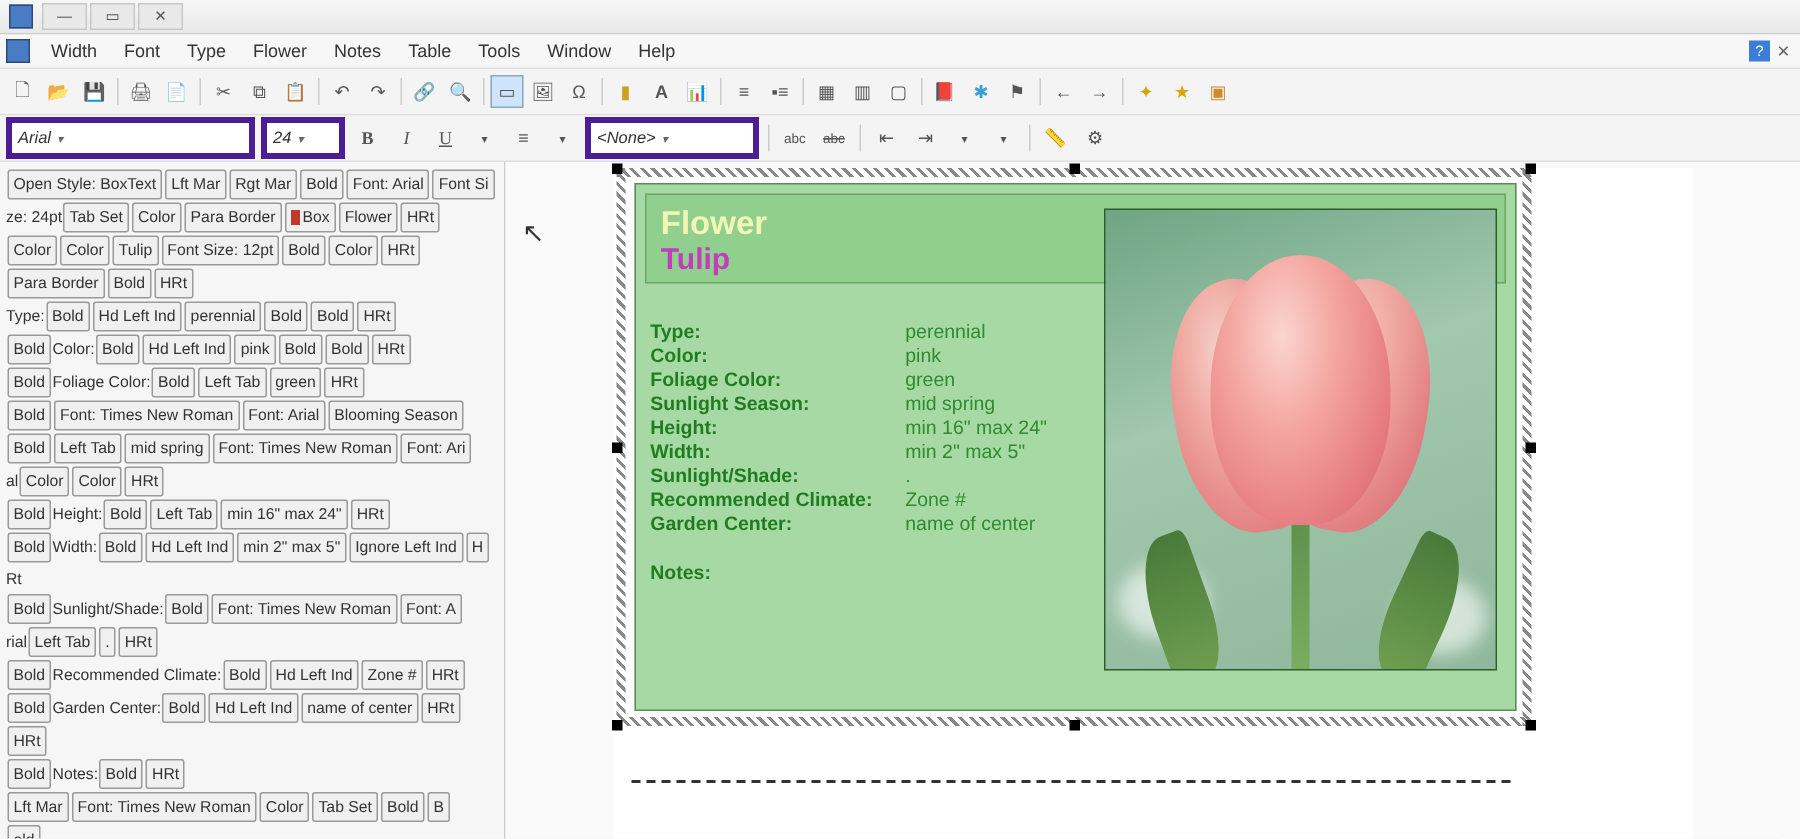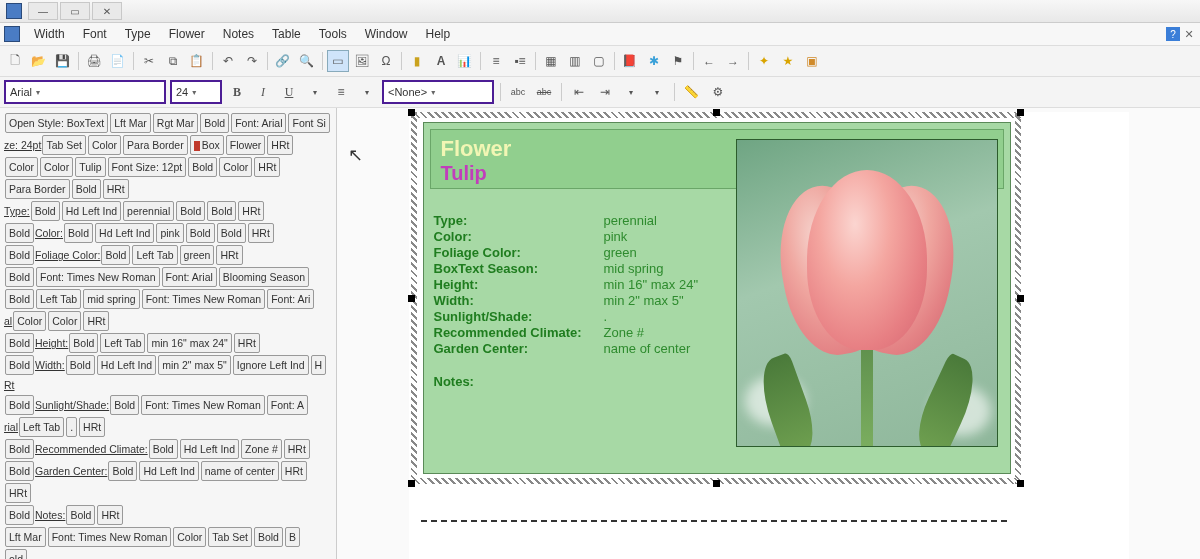--- a/index.html
+++ b/index.html
@@ -14,29 +14,29 @@
   .menu-right { margin-left:auto; display:flex; gap:2px; }
   .help-ico { width:14px; height:14px; background:#3a7ed8; color:#fff; font-size:10px; display:flex; align-items:center; justify-content:center; }
   .x-ico { width:14px; height:14px; color:#666; font-size:11px; display:flex; align-items:center; justify-content:center; }
 
   .toolbar { height:26px; background:#f4f4f4; display:flex; align-items:center; padding:2px 4px; gap:2px; border-bottom:1px solid #ddd; overflow:hidden; }
   .tbtn { width:20px; height:20px; border:1px solid transparent; display:flex; align-items:center; justify-content:center; font-size:12px; color:#555; cursor:default; }
   .tsep { width:1px; height:18px; background:#ccc; margin:0 2px; }
   .tbtn.active { background:#cfe4fa; border-color:#8ab; }
 
   .format-bar { height:26px; background:#f4f4f4; display:flex; align-items:center; padding:2px 4px; gap:4px; border-bottom:1px solid #ddd; }
-  .combo { height:20px; border:2px solid #4c1d95; background:#fff; display:flex; align-items:center; padding:0 4px; font-size:11px; color:#333; }
+  .combo { height:20px; border:4px solid #4c1d95; background:#fff; display:flex; align-items:center; padding:0 4px; font-size:11px; color:#333;font-style:italic; }
   .combo .dd { margin-left:4px; color:#666; font-size:8px; }
 
   
   .workspace { display:flex; height:calc(559px - 22px - 22px - 26px - 26px); }
   .reveal-codes { width:328px; background:#f6f6f6; border-right:1px solid #ccc; padding:4px; overflow:hidden; line-height:18px; }
   .code { display:inline-block; border:1px solid #999; background:#f0f0f0; padding:0 3px; margin:1px 1px; font-size:10.5px; color:#333; border-radius:2px; white-space:nowrap; }
   .code.red::before{content:"";display:inline-block;width:6px;height:10px;background:#c0392b;margin-right:2px;vertical-align:middle;}
-  .plain { font-size:10.5px; color:#333;text-decoration:underline; }
+  .plain { font-size:10.5px; color:#333; }
 
   .canvas { flex:1; background:#fafafa; position:relative; display:flex; justify-content:center; padding-top:4px; }
   .page { width:720px; background:#fff; position:relative; }
 
   .selection-box { position:absolute; left:2px; top:0; width:610px; height:372px; }
   .hatch { position:absolute; background:repeating-linear-gradient(45deg,#888 0 2px,transparent 2px 5px); }
   .hatch.top { left:0; top:0; right:0; height:6px; }
   .hatch.bottom { left:0; bottom:0; right:0; height:6px; }
   .hatch.left { left:0; top:0; bottom:0; width:6px; }
   .hatch.right { right:0; top:0; bottom:0; width:6px; }
@@ -216,21 +216,21 @@
                 </div>
                 <div class="row">
                   <div class="lab">Color:</div>
                   <div class="val">pink</div>
                 </div>
                 <div class="row">
                   <div class="lab">Foliage Color:</div>
                   <div class="val">green</div>
                 </div>
                 <div class="row">
-                  <div class="lab">BoxText Season:</div>
+                  <div class="lab">Sunlight Season:</div>
                   <div class="val">mid spring</div>
                 </div>
                 <div class="row">
                   <div class="lab">Height:</div>
                   <div class="val">min 16" max 24"</div>
                 </div>
                 <div class="row">
                   <div class="lab">Width:</div>
                   <div class="val">min 2" max 5"</div>
                 </div>

